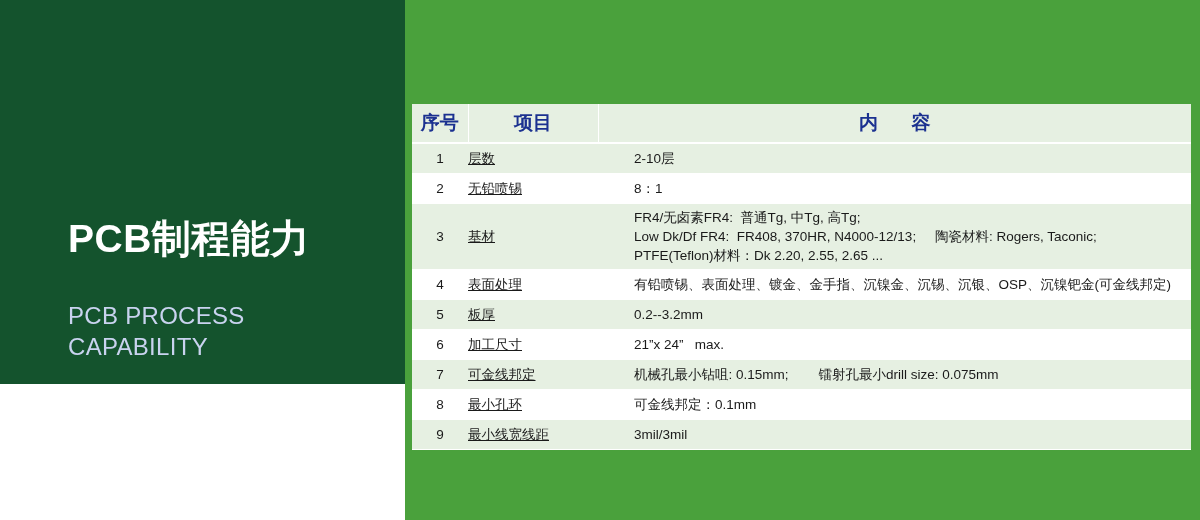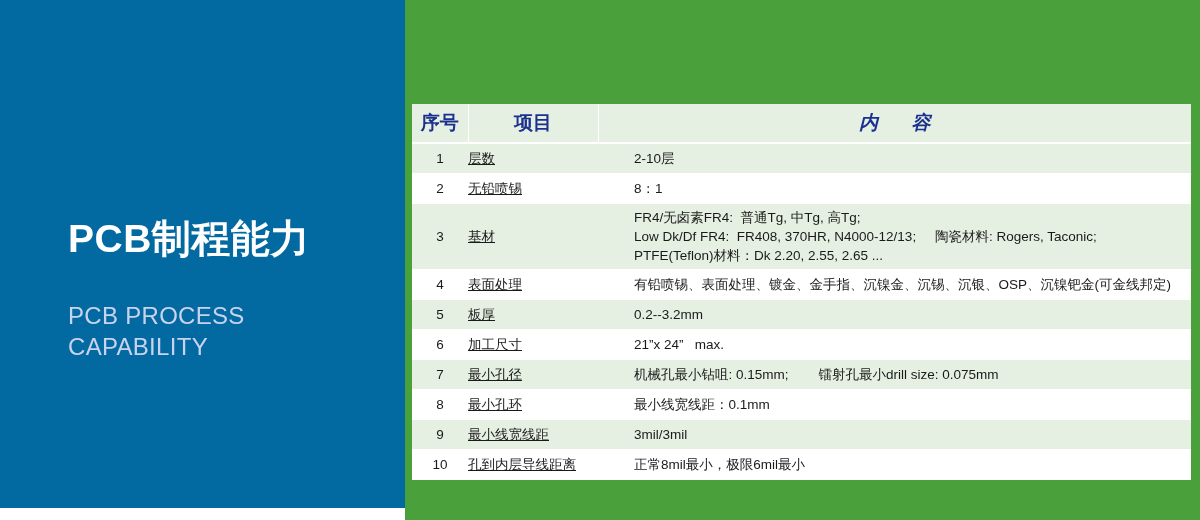--- a/index.html
+++ b/index.html
@@ -16,22 +16,22 @@
   .page {
     position: relative;
     width: 1200px;
     height: 520px;
   }
   .left-panel {
     position: absolute;
     left: 0;
     top: 0;
     width: 405px;
-    height: 508px;
-    background: #0369a1;
+    height: 384px;
+    background: #14532d;
   }
   .right-panel {
     position: absolute;
     left: 405px;
     top: 0;
     width: 795px;
     height: 520px;
     background: #4aa13c;
   }
   .title-zh {
@@ -77,21 +77,21 @@
     color: #1b3190;
     font-size: 19px;
     font-weight: bold;
     height: 38px;
     padding: 0;
     border-right: 1px solid #ffffff;
     border-bottom: 2px solid #ffffff;
     text-align: center;
     vertical-align: middle;
   }
-  table.spec th.last { border-right: none; font-style: italic; }
+  table.spec th.last { border-right: none; }
   th .spaced {
     letter-spacing: 14px;
     padding-left: 14px;
   }
   table.spec td {
     font-size: 13.5px;
     color: #1a1a1a;
     padding: 0 0 0 0;
     height: 29px;
     vertical-align: middle;
@@ -191,43 +191,36 @@
           </tr>
           <tr class="even">
             <td class="num">6</td>
             <td class="item">加工尺寸</td>
             <td class="content">
               <div class="content-line">21”x 24”   max.</div>
             </td>
           </tr>
           <tr class="odd">
             <td class="num">7</td>
-            <td class="item">最小孔径</td>
+            <td class="item">可金线邦定</td>
             <td class="content">
               <div class="content-line">机械孔最小钻咀: 0.15mm;        镭射孔最小drill size: 0.075mm</div>
             </td>
           </tr>
           <tr class="even">
             <td class="num">8</td>
             <td class="item">最小孔环</td>
             <td class="content">
-              <div class="content-line">最小线宽线距：0.1mm</div>
+              <div class="content-line">可金线邦定：0.1mm</div>
             </td>
           </tr>
           <tr class="odd">
             <td class="num">9</td>
             <td class="item">最小线宽线距</td>
             <td class="content">
               <div class="content-line">3mil/3mil</div>
-            </td>
-          </tr>
-          <tr class="even">
-            <td class="num">10</td>
-            <td class="item">孔到内层导线距离</td>
-            <td class="content">
-              <div class="content-line">正常8mil最小，极限6mil最小</div>
             </td>
           </tr>
         </tbody>
     </table>
   </div>
 
 </div>
 
 </body></html>

